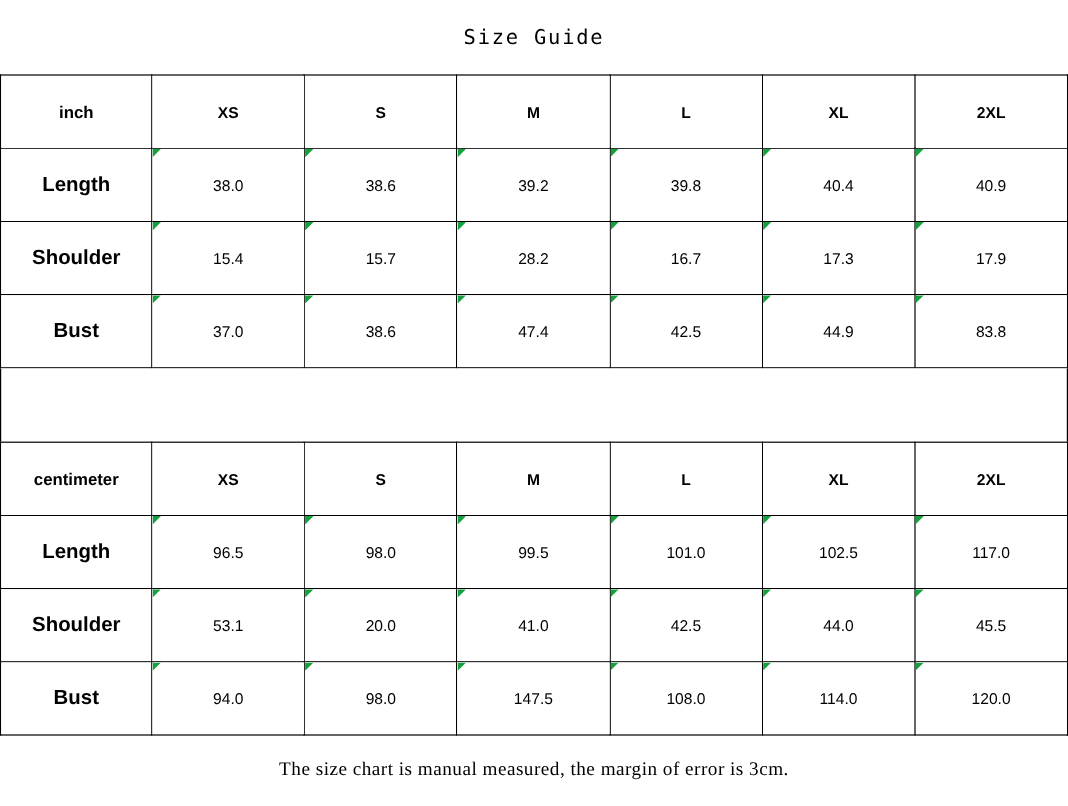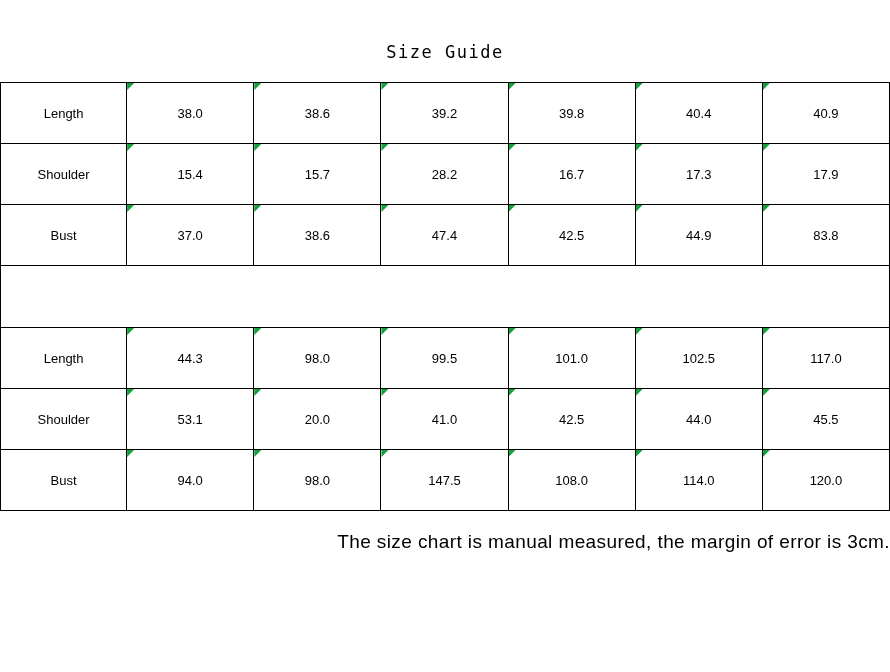--- a/index.html
+++ b/index.html
@@ -25,21 +25,20 @@
   }
   .title {
     text-align: center;
     font-family: "DejaVu Sans Mono", monospace;
     font-size: 17px;
     letter-spacing: 1.5px;
     color: #000;
     padding-top: 22px;
     padding-bottom: 18px;
     height: 62px;
-    margin-top: 20px;
   }
   .table-wrap {
     width: 890px;
   }
   table.size-table {
     width: 890px;
     border-collapse: collapse;
     table-layout: fixed;
   }
   table.size-table td {
@@ -57,45 +56,45 @@
     content: "";
     position: absolute;
     top: 0px;
     left: 0px;
     width: 7px;
     height: 7px;
     background: #14a03c;
     clip-path: polygon(0 0, 100% 0, 0 100%);
   }
   table.size-table td.rowhead {
-    font-weight: normal;
-    font-size: 13px;
+    font-weight: bold;
+    font-size: 17px;
   }
   table.size-table td.colhead {
     font-weight: bold;
     font-size: 13px;
   }
   table.size-table td.unit {
     font-weight: bold;
     font-size: 14px;
   }
   
   col.c0 { width: 126px; }
   col.cx { width: 127px; }
   .gap {
     height: 61px;
     width: 890px;
     border-left: 1px solid #000;
     border-right: 1px solid #000;
     background: #ffffff;
   }
   .footnote {
-    text-align: right;
-    font-family: Liberation Sans, sans-serif;
-    font-size: 19px;
+    text-align: center;
+    font-family: Liberation Serif, serif;
+    font-size: 16px;
     letter-spacing: 0.4px;
     padding-top: 20px;
     color: #000;
   }
 </style>
 </head>
 <body>
 
 <div class="page">
 
@@ -106,20 +105,29 @@
       <colgroup>
         <col class="c0">
           <col class="cx">
           <col class="cx">
           <col class="cx">
           <col class="cx">
           <col class="cx">
           <col class="cx">
       </colgroup>
       <tbody>
+        <tr>
+          <td class="unit">inch</td>
+          <td class="colhead">XS</td>
+          <td class="colhead">S</td>
+          <td class="colhead">M</td>
+          <td class="colhead">L</td>
+          <td class="colhead">XL</td>
+          <td class="colhead">2XL</td>
+        </tr>
         <tr>
           <td class="rowhead">Length</td>
           <td class="marker">38.0</td>
           <td class="marker">38.6</td>
           <td class="marker">39.2</td>
           <td class="marker">39.8</td>
           <td class="marker">40.4</td>
           <td class="marker">40.9</td>
         </tr>
         <tr>
@@ -152,22 +160,31 @@
         <col class="c0">
           <col class="cx">
           <col class="cx">
           <col class="cx">
           <col class="cx">
           <col class="cx">
           <col class="cx">
       </colgroup>
       <tbody>
         <tr>
+          <td class="unit">centimeter</td>
+          <td class="colhead">XS</td>
+          <td class="colhead">S</td>
+          <td class="colhead">M</td>
+          <td class="colhead">L</td>
+          <td class="colhead">XL</td>
+          <td class="colhead">2XL</td>
+        </tr>
+        <tr>
           <td class="rowhead">Length</td>
-          <td class="marker">44.3</td>
+          <td class="marker">96.5</td>
           <td class="marker">98.0</td>
           <td class="marker">99.5</td>
           <td class="marker">101.0</td>
           <td class="marker">102.5</td>
           <td class="marker">117.0</td>
         </tr>
         <tr>
           <td class="rowhead">Shoulder</td>
           <td class="marker">53.1</td>
           <td class="marker">20.0</td>

